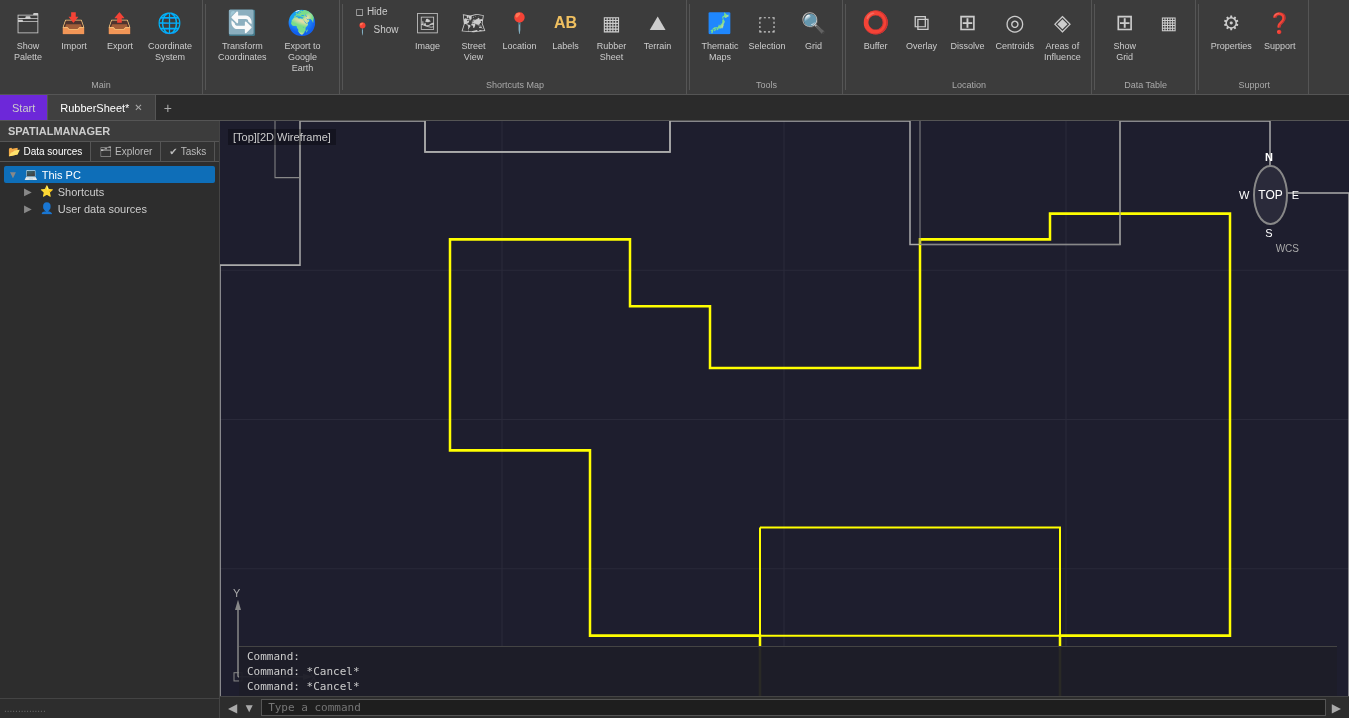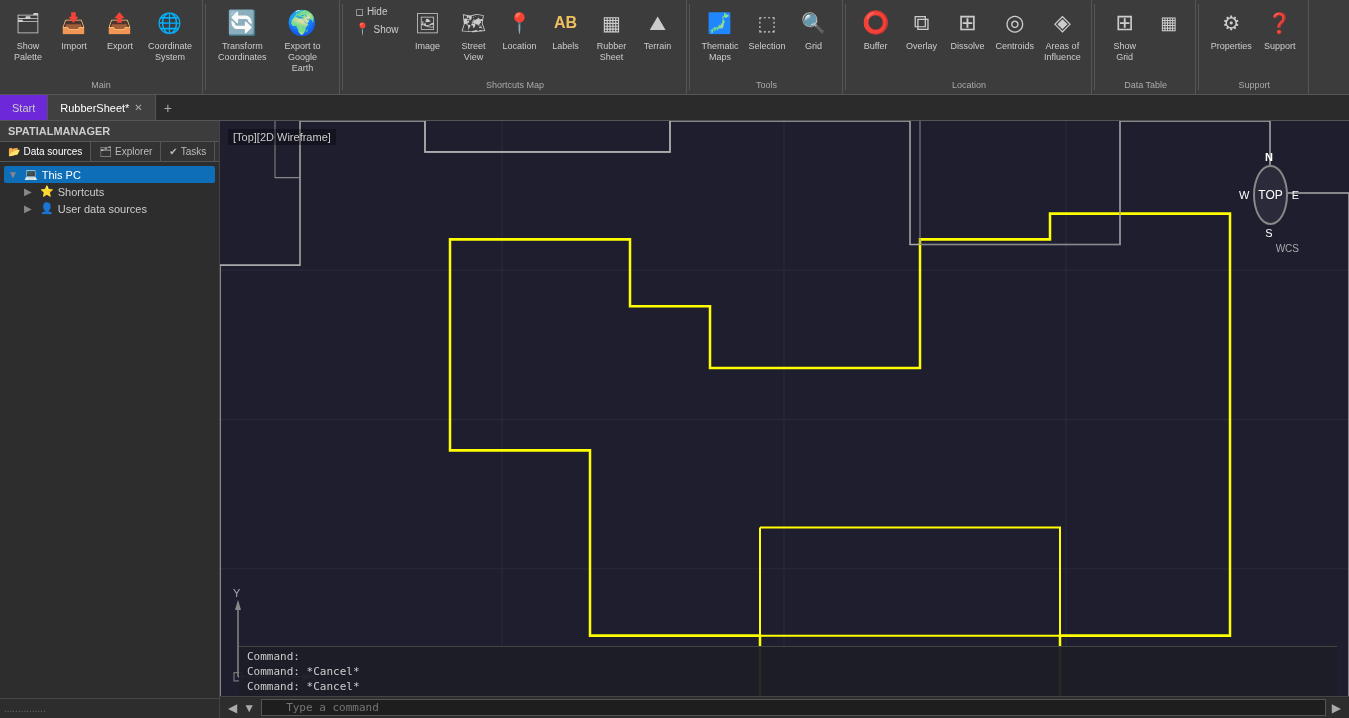--- a/index.html
+++ b/index.html
@@ -51,21 +51,21 @@
     .compass { position: absolute; top: 30px; right: 40px; width: 80px; height: 100px; z-index: 10; }
     .compass-circle { width: 60px; height: 60px; border-radius: 50%; border: 2px solid #888; background: #2a2a3a; display: flex; align-items: center; justify-content: center; margin: 0 auto; position: relative; }
 
     
     .command-area { position: absolute; bottom: 22px; left: 0; right: 12px; background: rgba(30,30,40,0.95); border-top: 1px solid #444; padding: 2px 8px; z-index: 10; margin-left: 19px; }
     .command-line { font-size: 11px; color: #ccc; padding: 1px 0; font-family: monospace; }
 
     
     .status-bar { position: absolute; bottom: 0; left: 0; right: 0; height: 22px; background: #2d2d2d; border-top: 1px solid #444; display: flex; align-items: center; padding: 0 8px; gap: 6px; z-index: 10; }
     .status-icon { font-size: 12px; color: #aaa; cursor: pointer; }
-    .status-input { flex: 1; background: #1e1e1e; border: 1px solid #555; color: #ddd; font-size: 11px; padding: 1px 24px; font-family: monospace; }
+    .status-input { flex: 1; background: #1e1e1e; border: 1px solid #555; color: #ddd; font-size: 11px; padding: 1px 6px; font-family: monospace; }
 
     .separator { width: 1px; background: #555; margin: 4px 2px; align-self: stretch; }
   </style>
 </head>
 <body>
 
 <div class="ribbon">
 
   <div class="ribbon-content">
 

